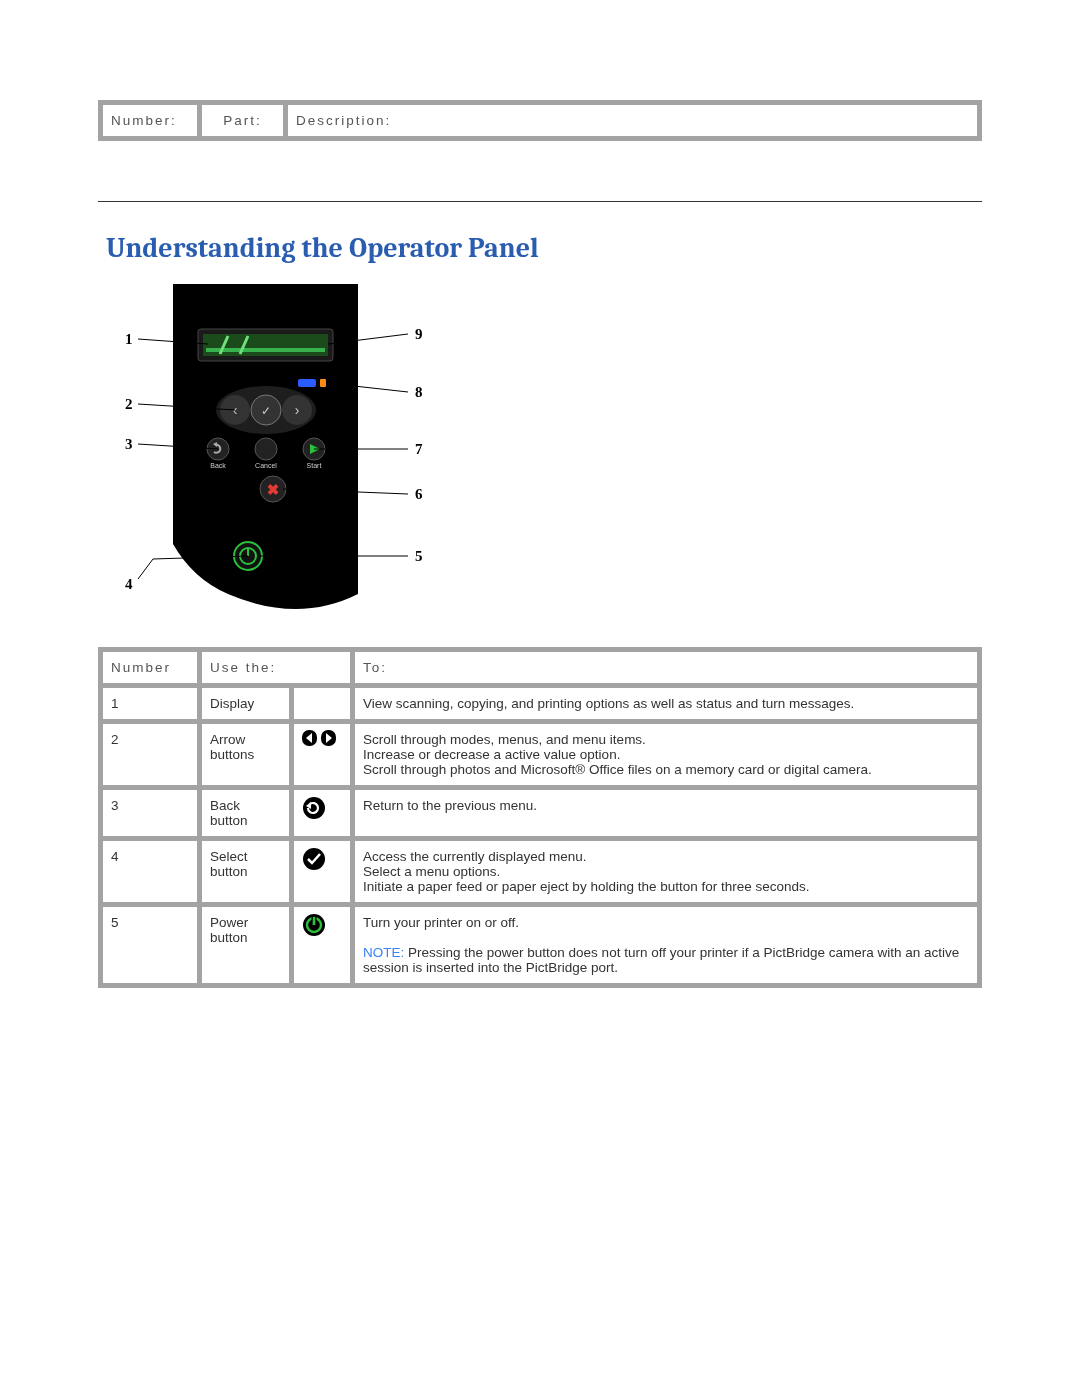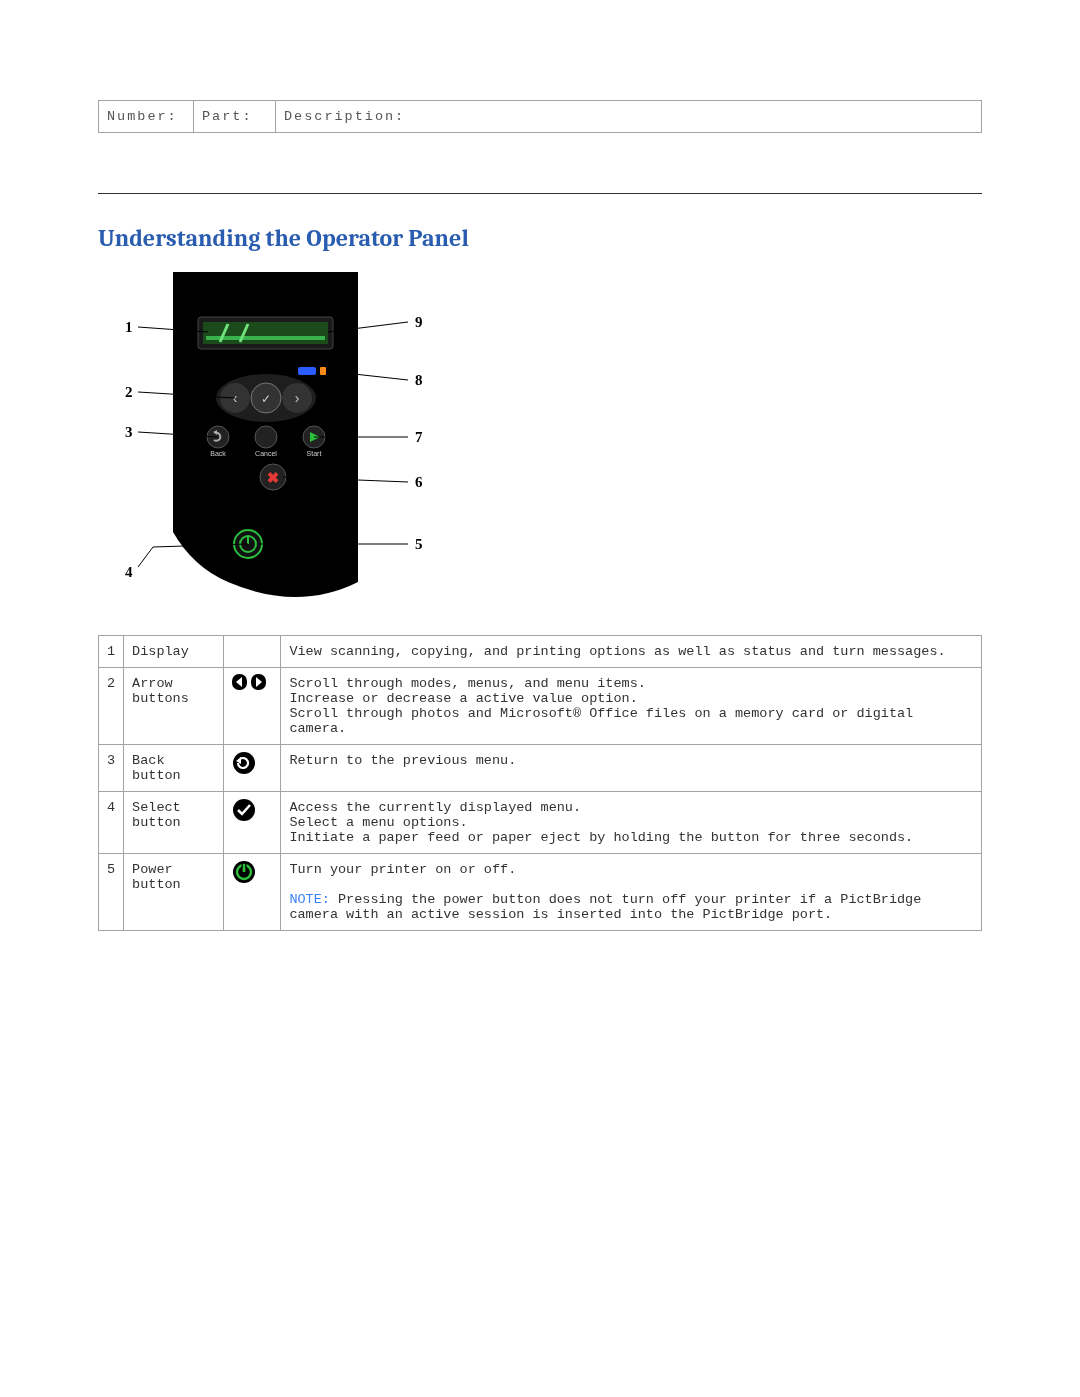--- a/index.html
+++ b/index.html
@@ -13,59 +13,58 @@
   }
   .page {
     padding: 100px 98px 40px 98px;
   }
   table {
     border-collapse: collapse;
     width: 100%;
     margin-bottom: 20px;
   }
   table, th, td {
-    border: 1px solid #a3a3a3;
-    font-family: Liberation Mono, monospace;
+    border: 5px solid #a3a3a3;
   }
   td, th {
     padding: 8px 8px;
     text-align: left;
     vertical-align: top;
     font-weight: normal;
   }
   .hdr {
     color: #555;
     letter-spacing: 2px;
   }
   hr.section-rule {
     border: none;
     border-top: 1px solid #333;
     margin: 60px 0 30px 0;
   }
   h2.section-title {
     font-family: Cambria, Georgia, serif;
     color: #2a5db0;
     font-weight: 600;
-    font-size: 24px;
-    margin: 10px 0 20px 0;
+    font-size: 28px;
+    margin: 10px 0 20px 8px;
   }
   .diagram-wrap {
     margin-bottom: 20px;
   }
   .iconcell {
     text-align: left;
     vertical-align: top;
     width: 40px;
     padding-top:6px;
   }
   .col-num { width: 78px; }
   .col-use { width: 90px; }
   .note-label { color: #3b82f6; }
   .t1-col1 { width: 78px; }
-  .t1-col2 { width: 65px; }
+  .t1-col2 { width: 65px; text-align: center; }
 </style>
 </head>
 <body>
 
 <div class="page">
 
   <table>
     <tbody>
         <tr>
       <td class="hdr t1-col1">Number:</td>
@@ -145,20 +144,25 @@
         <text x="317" y="215">6</text>
         <text x="317" y="170">7</text>
         <text x="317" y="113">8</text>
         <text x="317" y="55">9</text>
       </g>
     </svg>
   </div>
 
   <table>
     <tbody>
+        <tr>
+      <td class="hdr col-num">Number</td>
+      <td class="hdr col-use" colspan="2">Use the:</td>
+      <td class="hdr">To:</td>
+    </tr>
 
     <tr>
       <td>1</td>
       <td>Display</td>
       <td class="iconcell"></td>
       <td>View scanning, copying, and printing options as well as status and turn messages.</td>
     </tr>
 
     <tr>
       <td>2</td>

